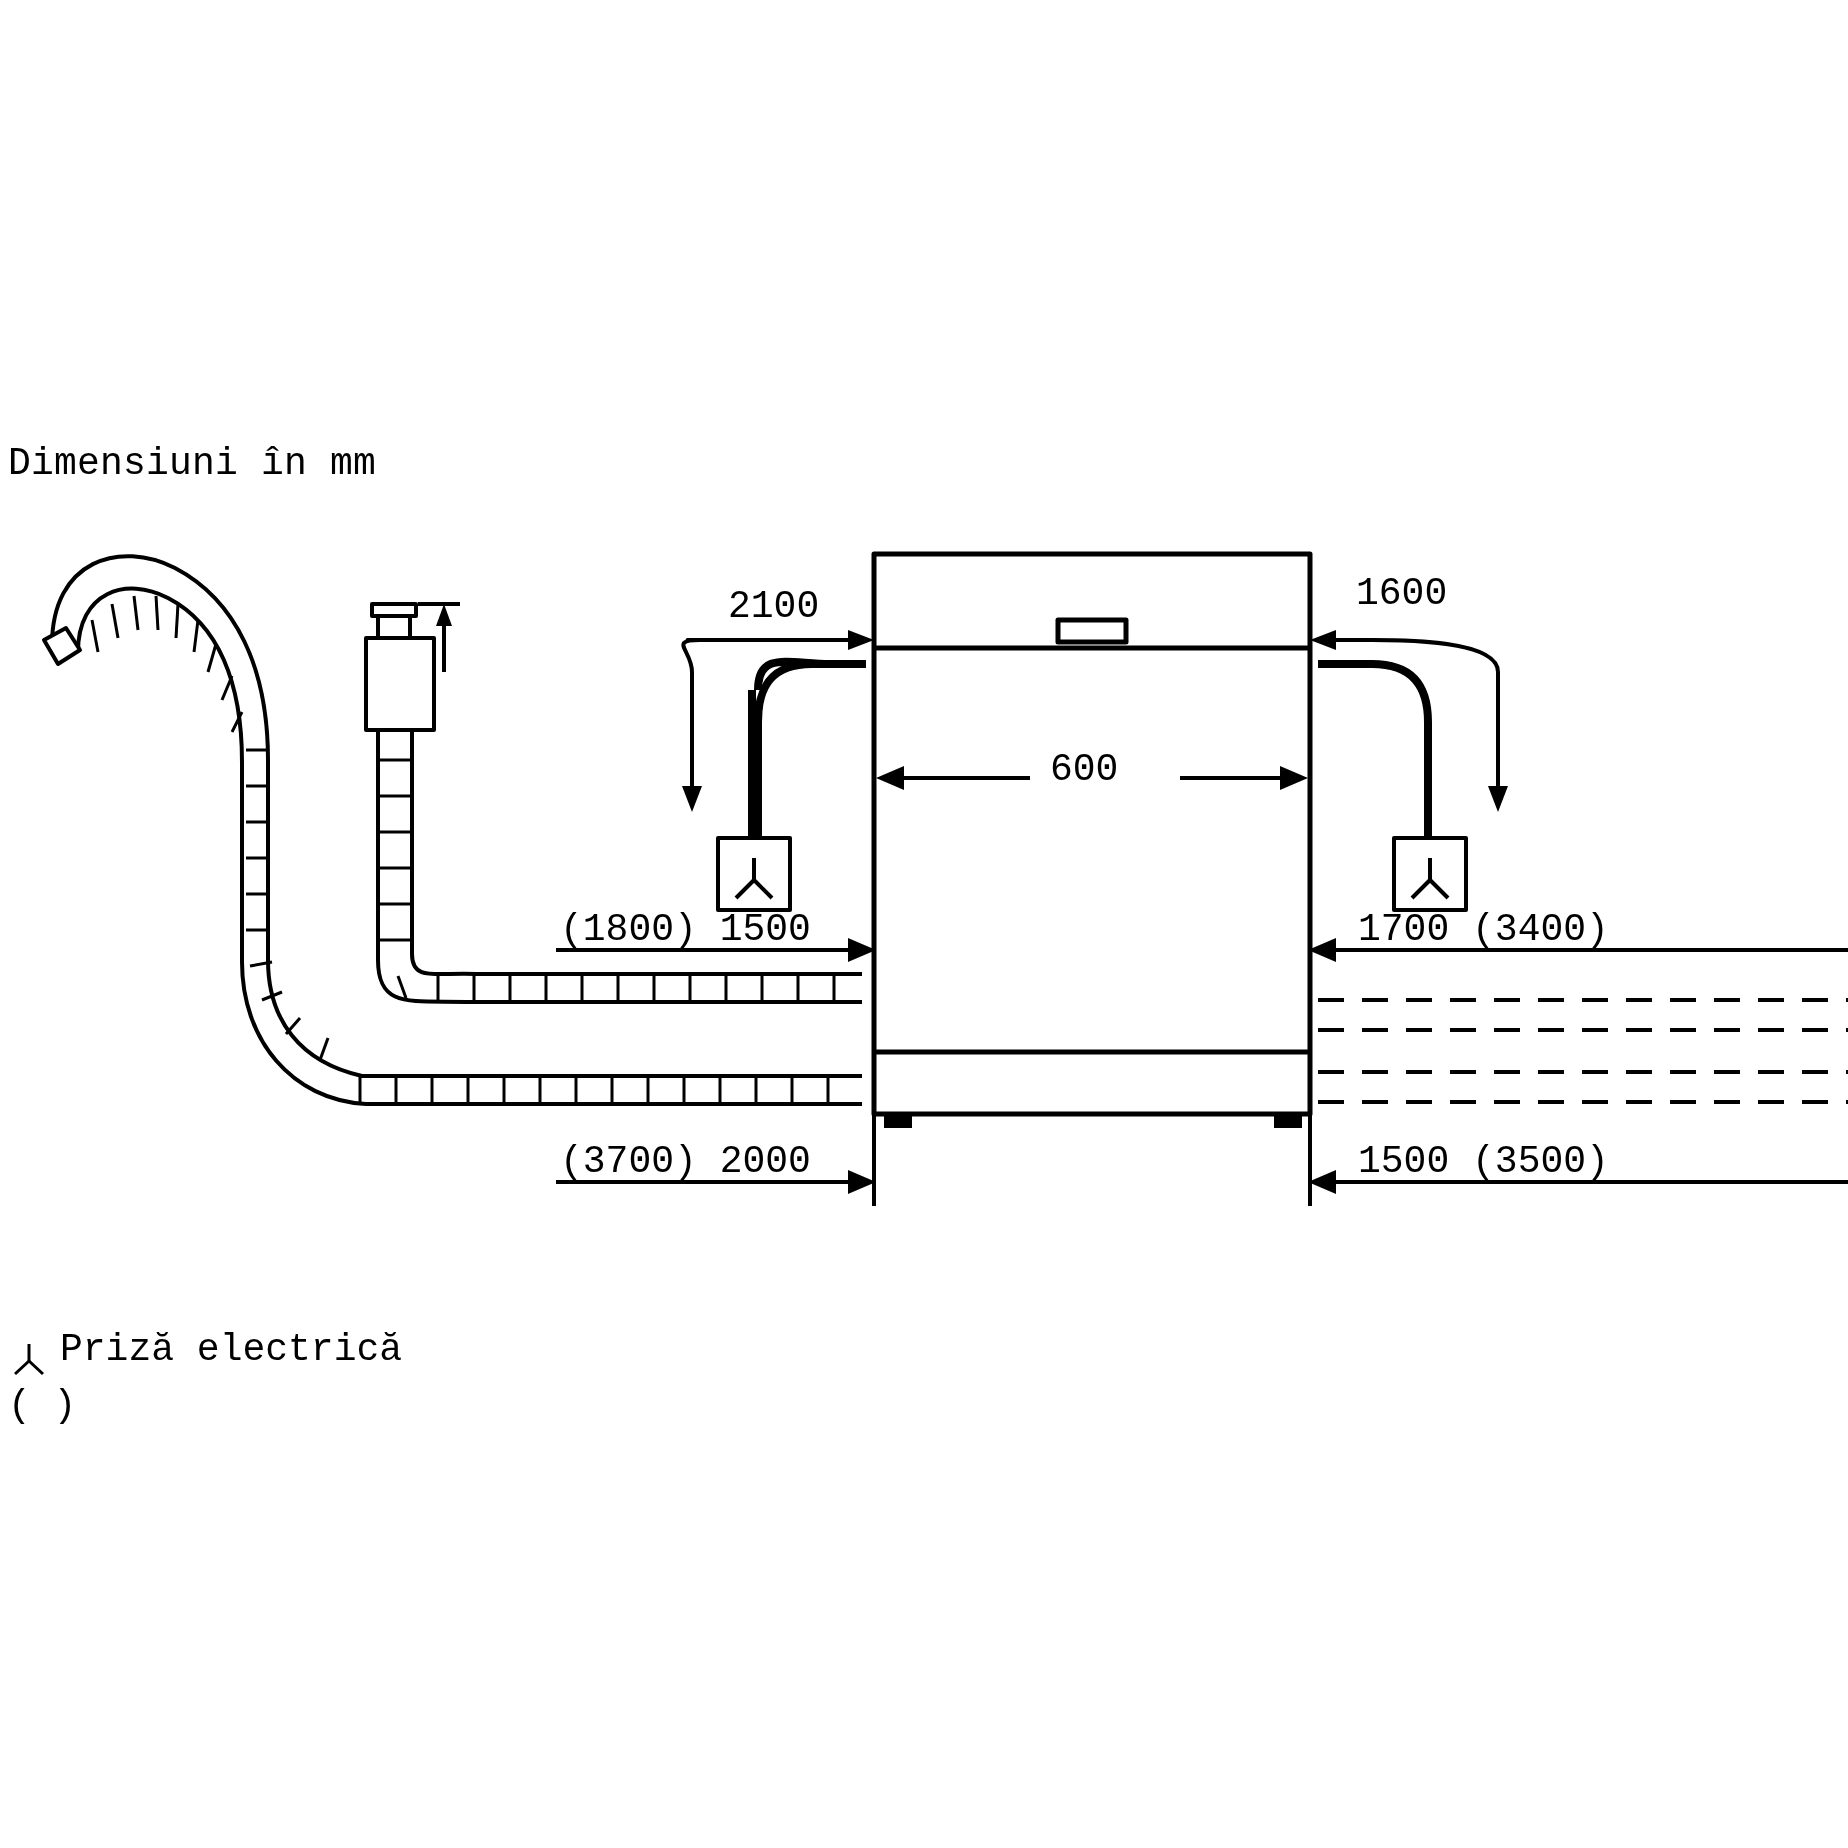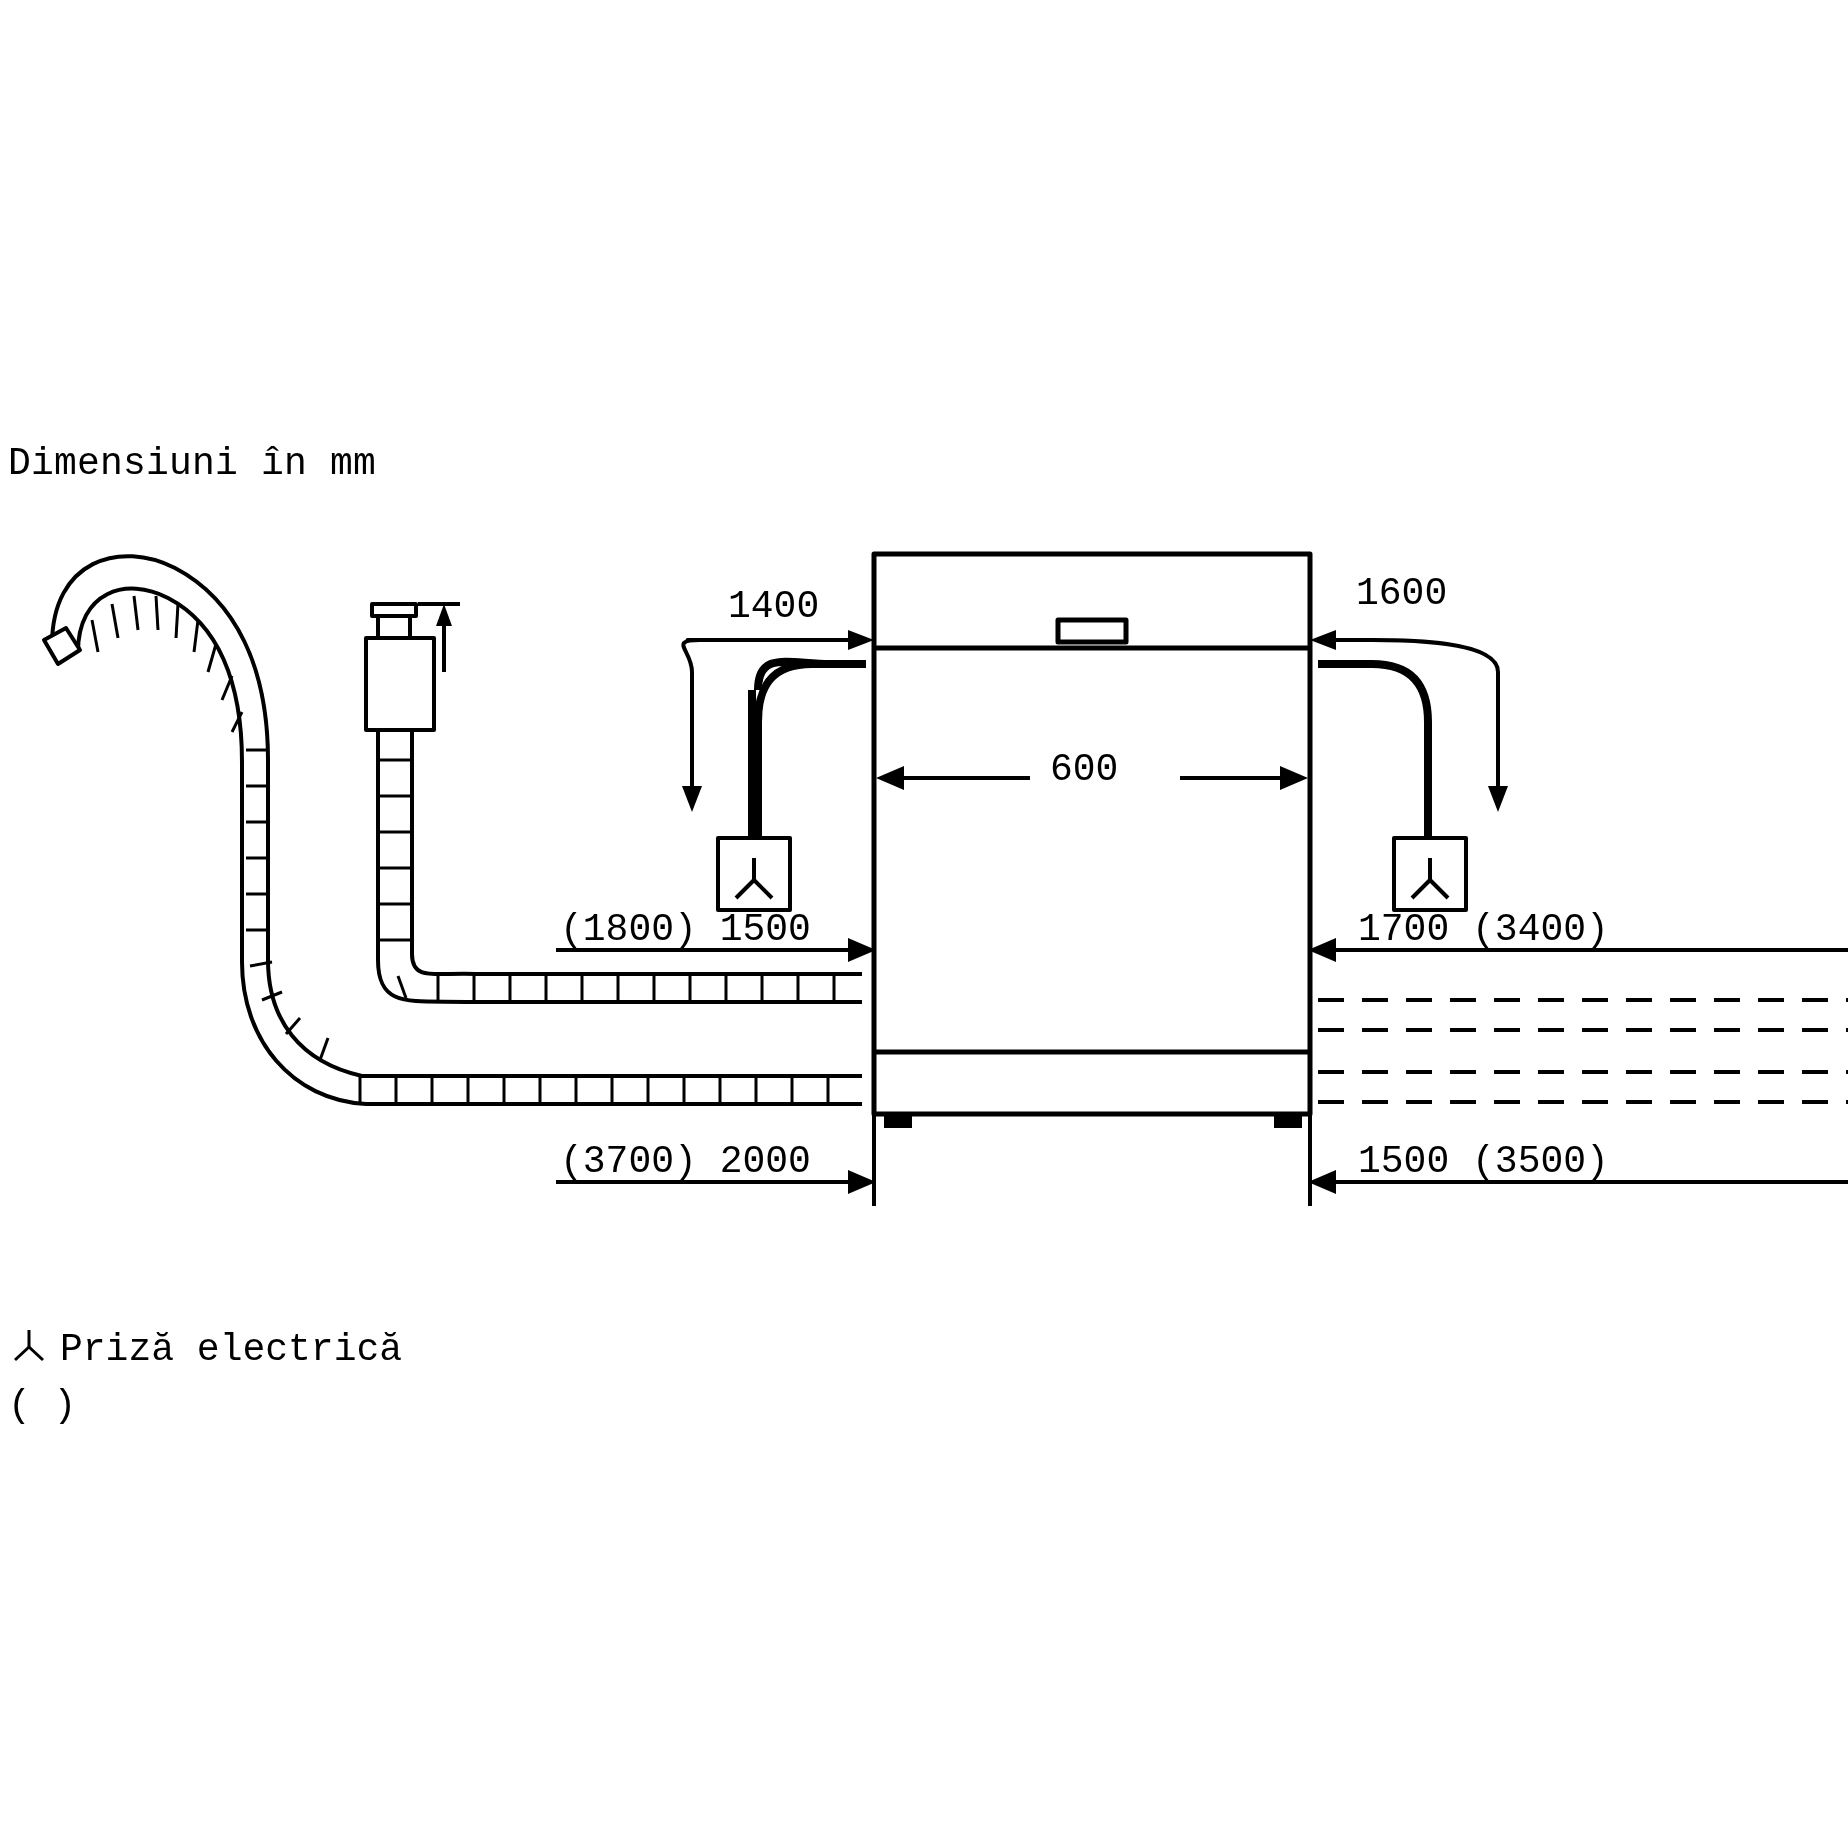--- a/index.html
+++ b/index.html
@@ -27,21 +27,21 @@
   .legend {
     position: absolute;
     left: 8px;
     top: 1322px;
     font-size: 38px;
     line-height: 56px;
     white-space: nowrap;
   }
   .legend-row {
     display: flex;
-    align-items: flex-start;
+    align-items: flex-end;
     height: 56px;
   }
   .legend-icon {
     width: 42px;
     height: 42px;
     margin-right: 10px;
     display: inline-block;
   }
   .legend-paren {
     display: inline-block;
@@ -237,21 +237,21 @@
 
       <g stroke-width="4">
         <line x1="1322" y1="1182" x2="1848" y2="1182"></line>
         <path d="M1308,1182 L1336,1170 L1336,1194 Z" fill="#000000" stroke="none"></path>
         <line x1="1310" y1="1114" x2="1310" y2="1206"></line>
       </g>
 
     </g>
   </svg>
 
-  <div class="dim-label" style="left:728px; top:585px;">1400</div>
+  <div class="dim-label" style="left:728px; top:585px;">2100</div>
   <div class="dim-label" style="left:1356px; top:572px;">1600</div>
   <div class="dim-label" style="left:1050px; top:748px;">600</div>
   <div class="dim-label" style="left:560px; top:908px;">(1800) 1500</div>
   <div class="dim-label" style="left:1358px; top:908px;">1700 (3400)</div>
   <div class="dim-label" style="left:560px; top:1140px;">(3700) 2000</div>
   <div class="dim-label" style="left:1358px; top:1140px;">1500 (3500)</div>
 
   <div class="legend">
     <div class="legend-row">
       <span class="legend-icon">

